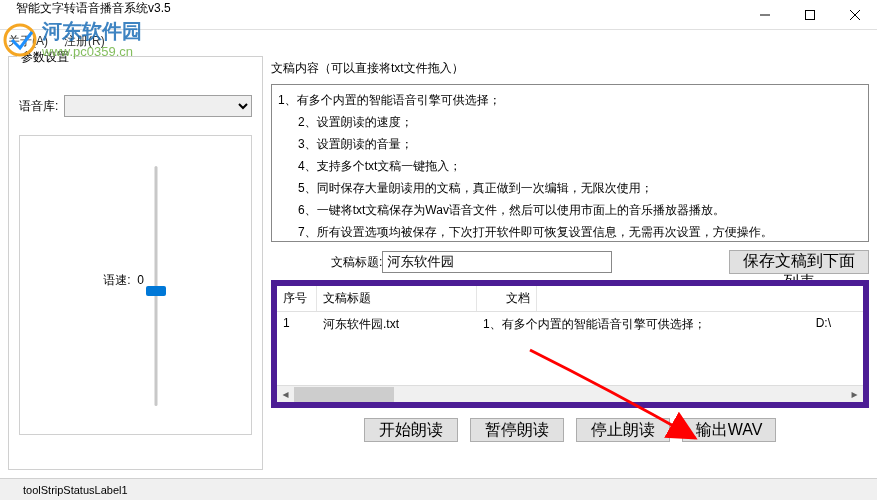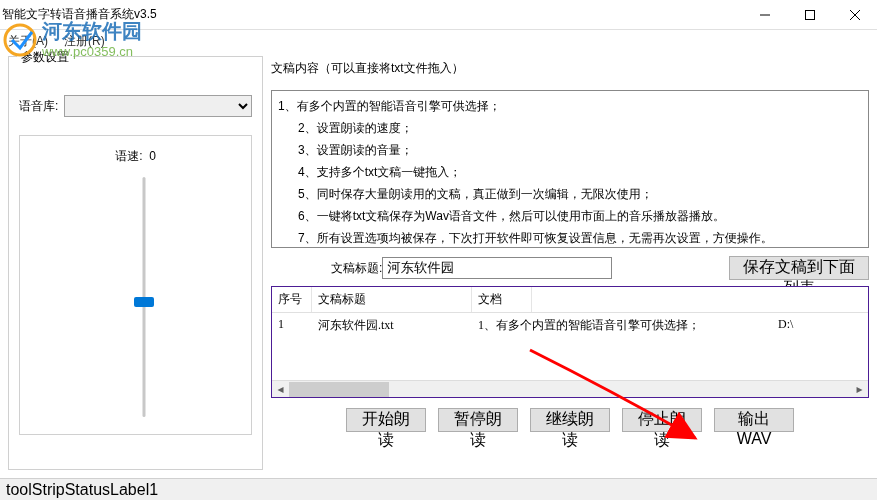--- a/index.html
+++ b/index.html
@@ -8,22 +8,21 @@
       font-size: 12px;
       background: #fff;
       width: 877px;
       height: 500px;
       overflow: hidden;
       position: relative;
     }
     .titlebar {
       height: 30px;
       display: flex;
-      align-items: center;
-      padding-left: 2px;
+      padding-left: 16px;
       border-bottom: 1px solid #e0e0e0;
       background: #fff;
     }
     .titlebar .title { flex: 1; color: #000; }
     .win-controls { display: flex; }
     .win-btn {
       width: 45px; height: 29px;
       display: flex; align-items: center; justify-content: center;
       color: #000; cursor: pointer;
     }
@@ -78,22 +77,22 @@
     }
     .sliders-box {
       margin-top: 18px;
       height: 300px;
       display: flex;
       justify-content: space-around;
       padding-top: 12px;
     }
     .slider-col {
       display: flex;
-      flex-direction: column;
-      align-items: flex-end;
+      flex-direction: row;
+      align-items: center;
     }
     .slider-label { margin-bottom: 12px; }
     .vtrack {
       width: 24px; height: 240px;
       position: relative;
     }
     .vtrack .rail {
       position: absolute;
       left: 50%; transform: translateX(-50%);
       top: 0; bottom: 0;
@@ -107,21 +106,21 @@
       width: 20px; height: 10px;
       background: #0078d7;
       border-radius: 2px;
     }
     .right-panel {
       flex: 1;
       display: flex;
       flex-direction: column;
       gap: 6px;
     }
-    .doc-label { margin-top: 4px; margin-bottom: 7px; }
+    .doc-label { margin-top: 4px; margin-bottom: 1px; }
     .doc-textarea {
       border: 1px solid #888;
       height: 158px;
       padding: 4px 6px;
       overflow-y: auto;
       line-height: 22px;
       font-size: 12px;
       white-space: pre-wrap;
     }
     .title-row {
@@ -139,43 +138,42 @@
       height: 24px;
       padding: 0 10px;
       border: 1px solid #adadad;
       background: #e1e1e1;
       cursor: pointer;
       font-size: 16px;
       font-family: inherit;
     }
     .btn.wide { width: 140px; }
     .list-box {
-      border: 1px solid #4c1d95;
-      height: 112px;
+      border: 6px solid #4c1d95;
+      height: 128px;
       overflow: auto;
       position: relative;
-      font-family: Liberation Serif, serif;
     }
     .list-header, .list-row {
       display: flex;
       font-size: 12px;
     }
     .list-header {
       background: #fff;
       border-bottom: 1px solid #e0e0e0;
     }
     .list-header .cell {
       padding: 4px 6px;
       border-right: 1px solid #e5e5e5;
     }
     .list-row .cell { padding: 4px 6px; }
     .cell.c1 { width: 40px; }
     .cell.c2 { width: 160px; }
     .cell.c3 { width: 300px; }
-    .cell.c4 { width: 60px; }
+    .cell.c4 { width: 60px; text-align: right; }
     .hscroll {
       position: absolute;
       left: 0; right: 0; bottom: 0;
       height: 17px;
       background: #f0f0f0;
       border-top: 1px solid #ddd;
       display: flex;
       align-items: center;
     }
     .hscroll .arrow {
@@ -187,30 +185,30 @@
       height: 15px; width: 100px;
       background: #cdcdcd;
       margin-left: 0;
     }
     .button-row {
       display: flex;
       gap: 12px;
       justify-content: center;
       margin-top: 4px;
     }
-    .button-row .btn { width: 80px; }
+    .button-row .btn { width: 94px; }
     .statusbar {
       position: absolute;
       left: 0; right: 0; bottom: 0;
       height: 22px;
       border-top: 1px solid #d0d0d0;
       display: flex;
       align-items: center;
-      padding-left: 6px;
-      font-size: 16px;
+      padding-left: 23px;
+      font-size: 11px;
       background: #f0f0f0;
     }
     .red-arrow {
       position: absolute;
       pointer-events: none;
       z-index: 50;
     }
   </style>
 </head>
 <body>
@@ -307,21 +305,20 @@
         <div class="arrow">◂</div>
         <div class="thumb"></div>
         <div style="flex:1"></div>
         <div class="arrow">▸</div>
       </div>
     </div>
 
     <div class="button-row">
       <button class="btn">开始朗读</button>
       <button class="btn">暂停朗读</button>
-      <button class="btn">继续朗读</button>
       <button class="btn">停止朗读</button>
       <button class="btn">输出WAV</button>
     </div>
   </div>
 </div>
 
 <div class="statusbar">
   <span>toolStripStatusLabel1</span>
 </div>
 

